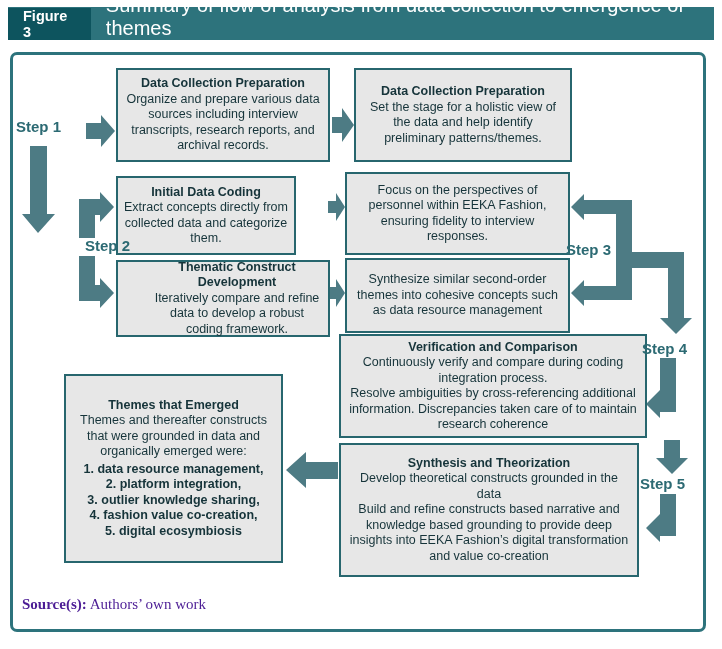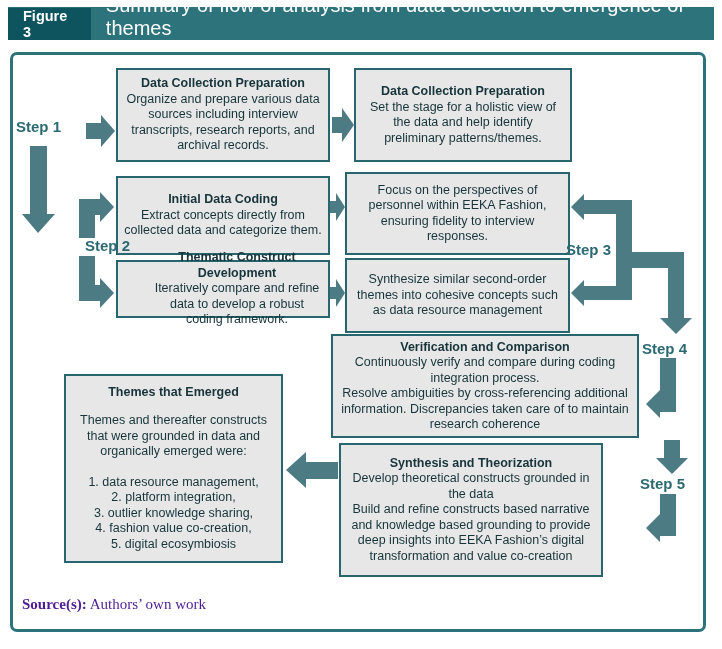--- a/index.html
+++ b/index.html
@@ -30,21 +30,21 @@
   .arrows polygon{fill:#4d7b84;}
   
   .fbox{
     position:absolute;background:#e7e7e7;border:2px solid #27666e;
     box-sizing:border-box;padding:3px 6px;text-align:center;
     color:#16343a;font-size:12.5px;line-height:1.24;z-index:2;
     display:flex;flex-direction:column;justify-content:center;
   }
   .fbox .t{font-weight:bold;}
   .fbox .gap{margin-top:2px;}
-  .fbox .item{font-weight:normal;display:block;}
+  .fbox .item{font-weight:bold;display:block;}
   
   .step{
     position:absolute;font-weight:bold;color:#2c6a73;font-size:15px;z-index:3;white-space:nowrap;
   }
   
   .source{
     position:absolute;left:22px;top:596px;z-index:3;
     font-family:"Liberation Serif",serif;font-size:15px;color:#4c1d95;
   }
   .source .lbl{font-weight:bold;}
@@ -86,51 +86,51 @@
   <div class="fbox" style="left:116px;top:68px;width:214px;height:94px;">
     <div class="t">Data Collection Preparation</div>
     <div>Organize and prepare various data sources including interview transcripts, research reports, and archival records.</div>
   </div>
 
   <div class="fbox" style="left:354px;top:68px;width:218px;height:94px;">
     <div class="t">Data Collection Preparation</div>
     <div>Set the stage for a holistic view of the data and help identify preliminary patterns/themes.</div>
   </div>
 
-  <div class="fbox" style="left:116px;top:176px;width:214px;height:79px;">
+  <div class="fbox" style="left:116px;top:176px;width:180px;height:79px;">
     <div class="t">Initial Data Coding</div>
     <div>Extract concepts directly from collected data and categorize them.</div>
   </div>
 
   <div class="fbox" style="left:345px;top:172px;width:225px;height:83px;">
     <div>Focus on the perspectives of personnel within EEKA Fashion, ensuring fidelity to interview responses.</div>
   </div>
 
-  <div class="fbox" style="left:116px;top:260px;width:214px;height:58px;padding-left:34px;">
+  <div class="fbox" style="left:116px;top:260px;width:214px;height:77px;padding-left:34px;">
     <div class="t">Thematic Construct Development</div>
     <div>Iteratively compare and refine data to develop a robust coding framework.</div>
   </div>
 
   <div class="fbox" style="left:345px;top:258px;width:225px;height:75px;">
     <div>Synthesize similar second-order themes into cohesive concepts such as data resource management</div>
   </div>
 
-  <div class="fbox" style="left:331px;top:334px;width:308px;height:104px;">
+  <div class="fbox" style="left:339px;top:334px;width:308px;height:104px;">
     <div class="t">Verification and Comparison</div>
     <div>Continuously verify and compare during coding integration process.</div>
     <div>Resolve ambiguities by cross-referencing additional information. Discrepancies taken care of to maintain research coherence</div>
   </div>
 
-  <div class="fbox" style="left:339px;top:443px;width:264px;height:134px;">
+  <div class="fbox" style="left:339px;top:443px;width:300px;height:134px;">
     <div class="t">Synthesis and Theorization</div>
     <div>Develop theoretical constructs grounded in the data</div>
     <div>Build and refine constructs based narrative and knowledge based grounding to provide deep insights into EEKA Fashion’s digital transformation and value co-creation</div>
   </div>
 
-  <div class="fbox" style="left:64px;top:374px;width:219px;height:189px;gap:13px;">
+  <div class="fbox" style="left:64px;top:374px;width:219px;height:189px;">
     <div class="t">Themes that Emerged</div>
     <div>Themes and thereafter constructs that were grounded in data and organically emerged were:</div>
     <div class="gap">
       <span class="item">1. data resource management,</span>
       <span class="item">2. platform integration,</span>
       <span class="item">3. outlier knowledge sharing,</span>
       <span class="item">4. fashion value co-creation,</span>
       <span class="item">5. digital ecosymbiosis</span>
     </div>
   </div>

